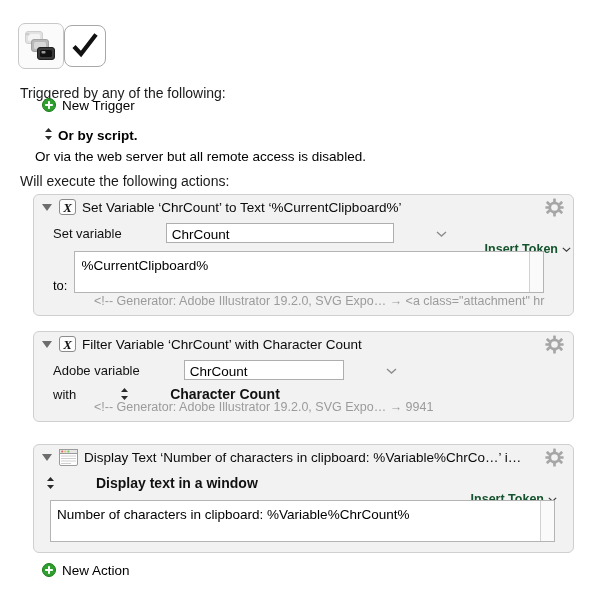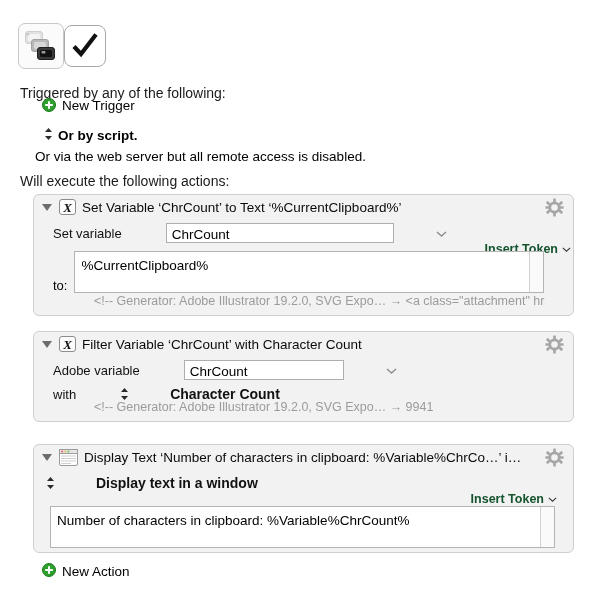--- a/index.html
+++ b/index.html
@@ -255,21 +255,21 @@
 
   .stepper-ctl { flex: 0 0 auto; margin-right: 5px; display: flex; align-items: center; }
   .bold-val { font-size: 14px; font-weight: bold; color: #111; white-space: nowrap; }
 
   
   .new-action-row {
     position: absolute;
     left: 42px;
     top: 563px;
     display: flex;
-    align-items: center;
+    align-items: flex-start;
     height: 16px;
   }
   .new-action-row .lbl { margin-left: 6px; font-size: 13.5px; }
 </style>
 </head>
 <body>
 
 <div class="header-row">
 
   <div class="macro-icon-btn">
@@ -481,21 +481,21 @@
     <span class="insert-token" style="position:absolute; right:14px;">
       <span>Insert Token</span>
       <span class="chevron-dn">
         <svg width="9" height="7" viewBox="0 0 11 8" xmlns="http://www.w3.org/2000/svg">
           <path d="M1 2 L5.5 6 L10 2" fill="none" stroke="#3a3a3a" stroke-width="1.4"></path>
         </svg>
       </span>
     </span>
   </div>
 
-  <div class="textarea-row" style="margin-top:11px; padding-left:16px;">
+  <div class="textarea-row" style="margin-top:5px; padding-left:16px;">
     <span class="textarea-box" style="width:505px;height:42px;">
       <span class="ta-text">Number of characters in clipboard: %Variable%ChrCount%</span>
       <span class="ta-scroll"></span>
     </span>
   </div>
 </div>
 
 <div class="new-action-row">
   <span>
     <svg width="14" height="14" viewBox="0 0 14 14" xmlns="http://www.w3.org/2000/svg">

